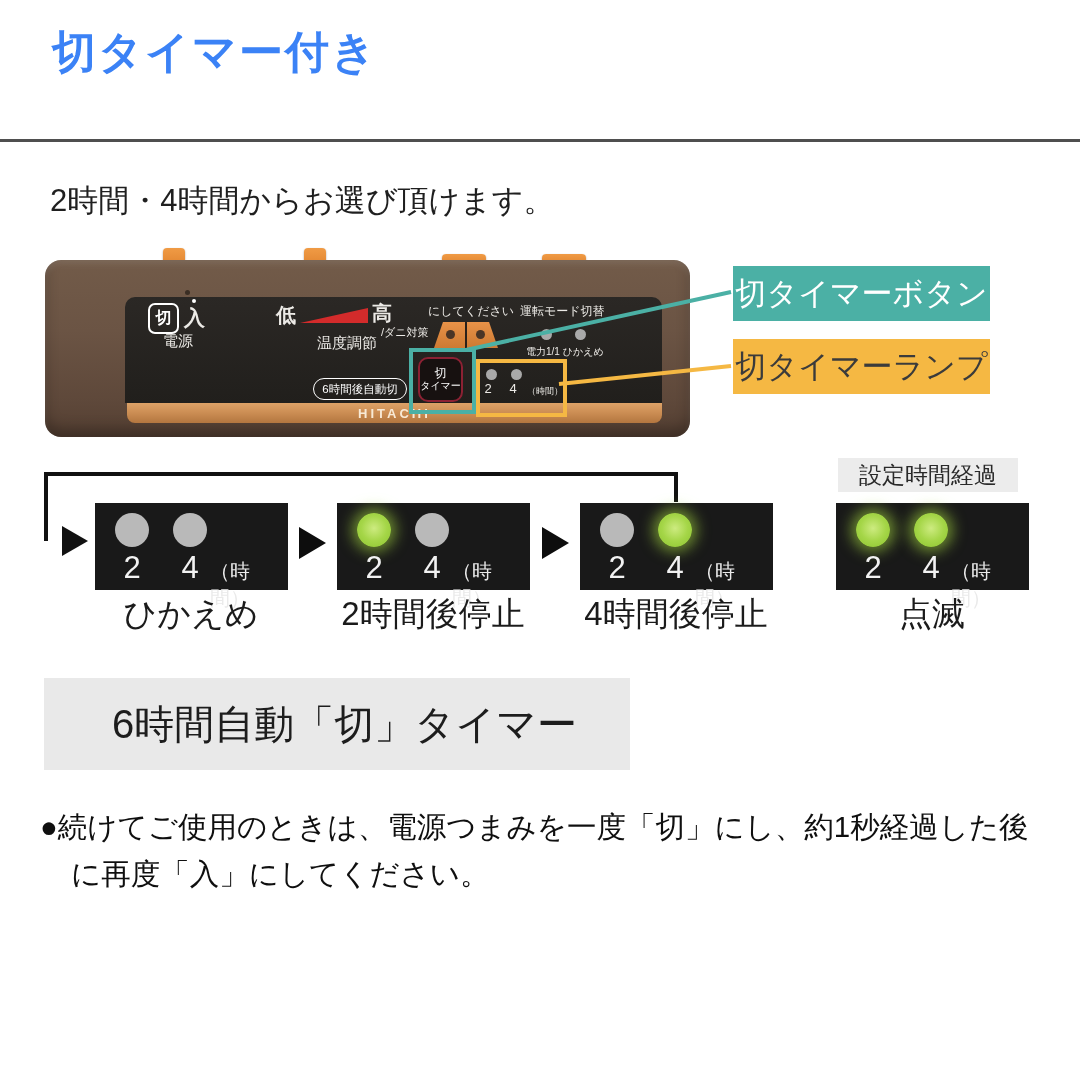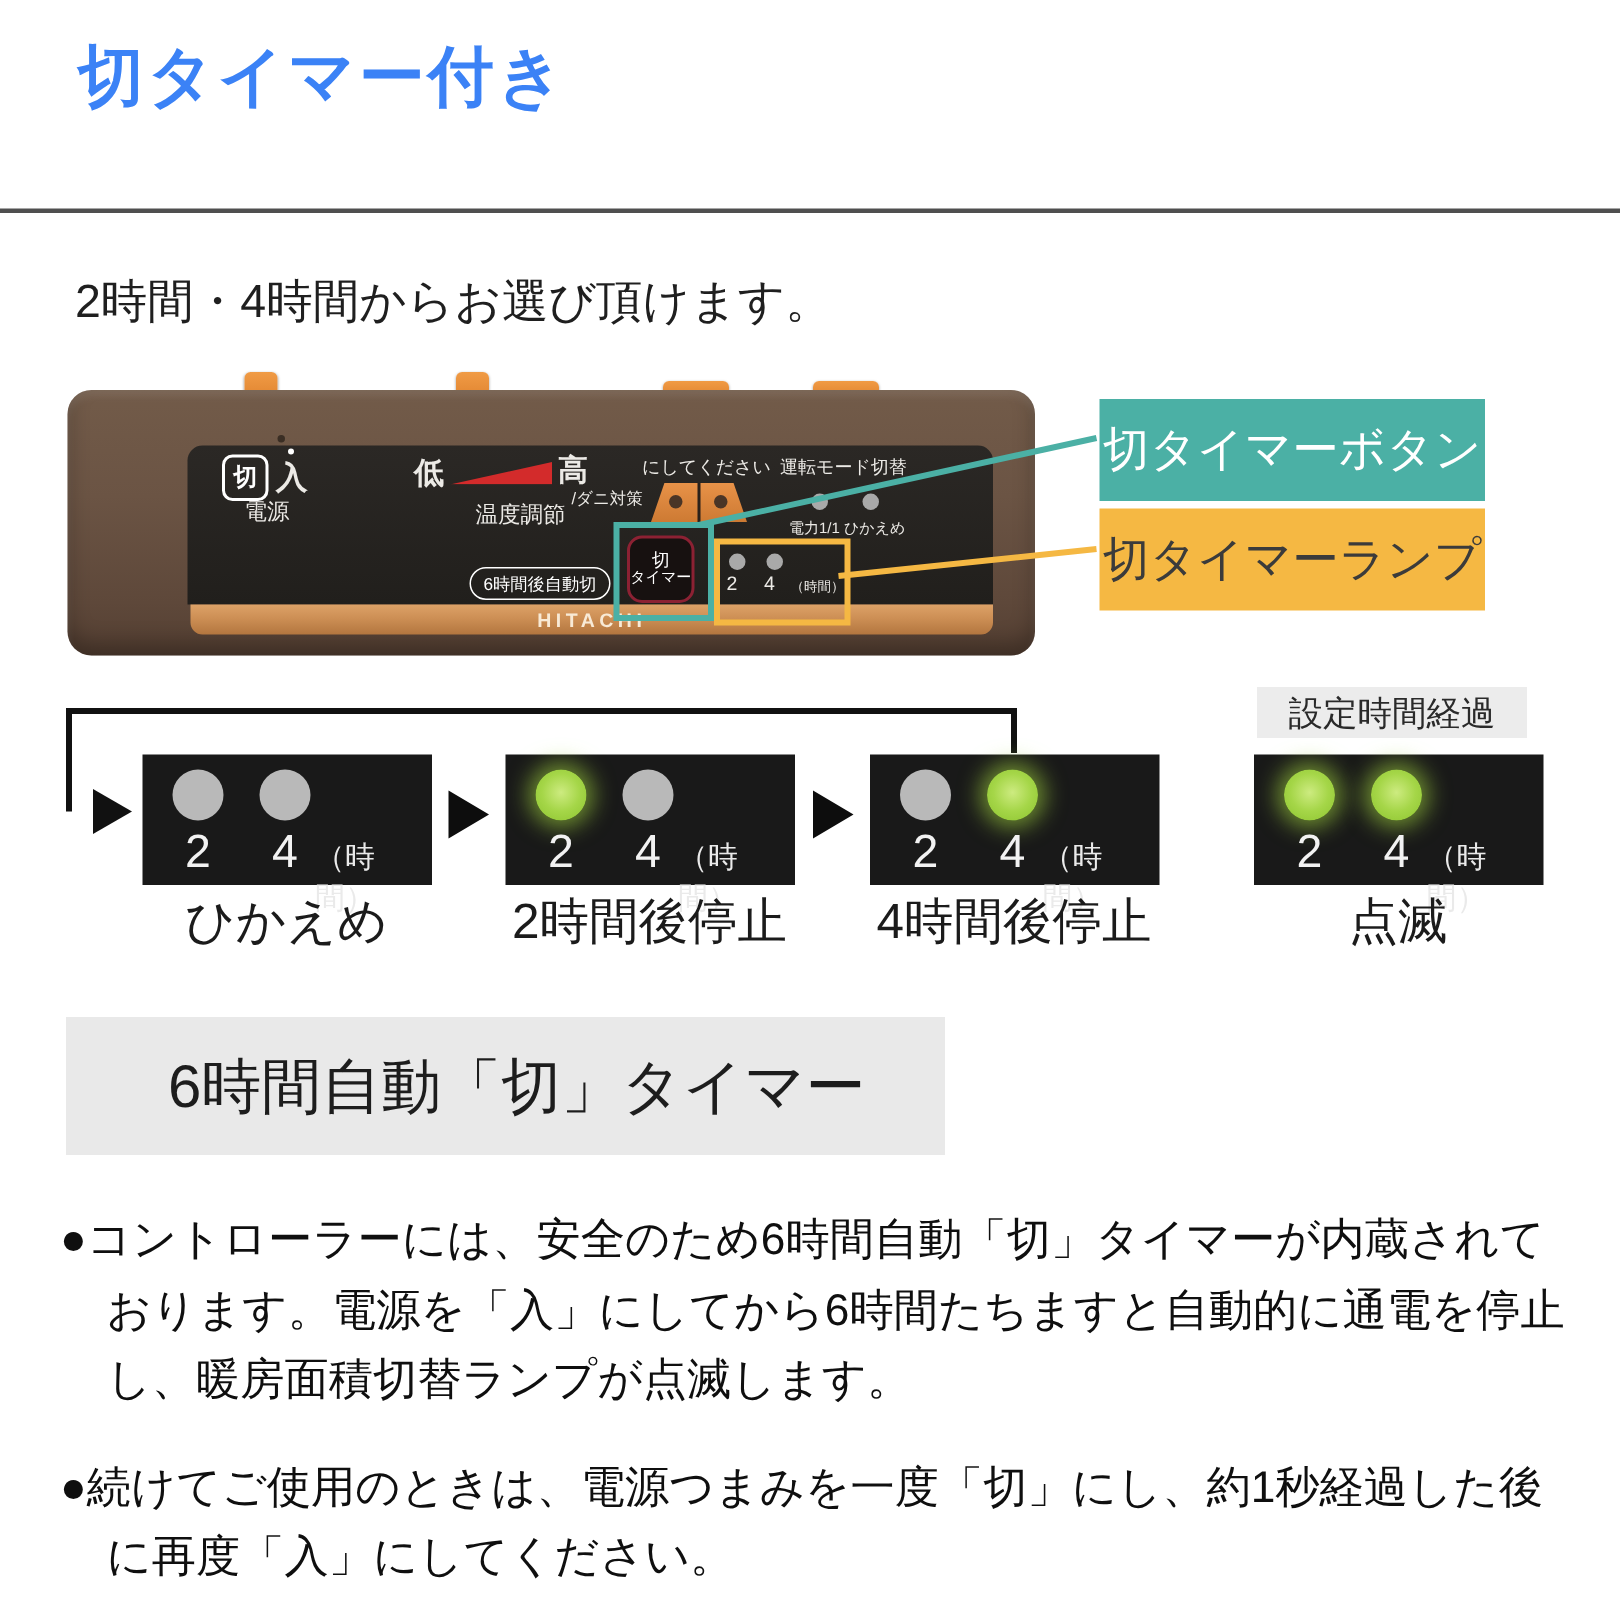--- a/index.html
+++ b/index.html
@@ -56,21 +56,21 @@
     border:2px solid #8c2133;display:flex;flex-direction:column;align-items:center;justify-content:center;color:#fff;}
   #timer-btn .l1{font-size:12px;line-height:13px;}
   #timer-btn .l2{font-size:10px;line-height:12px;}
   #hl-btn{left:409px;top:348px;width:59px;height:58px;border:4px solid #4bb0a5;}
   #hl-lamp{left:476px;top:359px;width:83px;height:50px;border:4px solid #f5b843;}
   #dev-lamp2{left:486px;top:369px;}
   #dev-lamp4{left:511px;top:369px;}
   #dev-d2{left:480px;top:381px;width:16px;text-align:center;font-size:13px;}
   #dev-d4{left:505px;top:381px;width:16px;text-align:center;font-size:13px;}
   #dev-unit{left:527px;top:385px;font-size:9px;}
-  .callout{width:257px;height:68px;display:flex;align-items:center;justify-content:center;font-size:31px;font-weight:500;}
+  .callout{width:257px;height:55px;display:flex;align-items:center;justify-content:center;font-size:31px;font-weight:500;}
   #callout-button{left:733px;top:266px;background:#4bb0a5;color:#fff;}
   #callout-lamp{left:733px;top:339px;background:#f5b843;color:#3b3b3b;}
 
   
   .lamp-panel{top:503px;width:193px;height:87px;background:#191919;}
   .lamp{position:absolute;top:10px;width:34px;height:34px;border-radius:50%;}
   .lamp-off{background:#b9b9b9;}
   .lamp-on{background:radial-gradient(circle at 50% 45%,#cdeb80 0%,#a5d648 50%,#8cc32f 100%);
     box-shadow:0 0 14px 5px rgba(163,214,63,.6);}
   .lamp.p2{left:20px;}
@@ -198,17 +198,16 @@
   <div class="abs caption" style="left:191px;">ひかえめ</div>
   <div class="abs caption" style="left:433px;">2時間後停止</div>
   <div class="abs caption" style="left:676px;">4時間後停止</div>
   <div class="abs caption" style="left:932px;">点滅</div>
 
   <div class="abs" id="section-box">
     <span>6時間自動「切」タイマー</span>
   </div>
 
   <div class="abs" id="notes">
-    <div class="note">●コントローラーには、安全のため6時間自動「切」タイマーが内蔵されております。電源を「入」にしてから6時間たちますと自動的に通電を停止し、暖房面積切替ランプが点滅します。</div>
     <div class="note">●続けてご使用のときは、電源つまみを一度「切」にし、約1秒経過した後に再度「入」にしてください。</div>
   </div>
 
 </div>
 
 </body></html>

